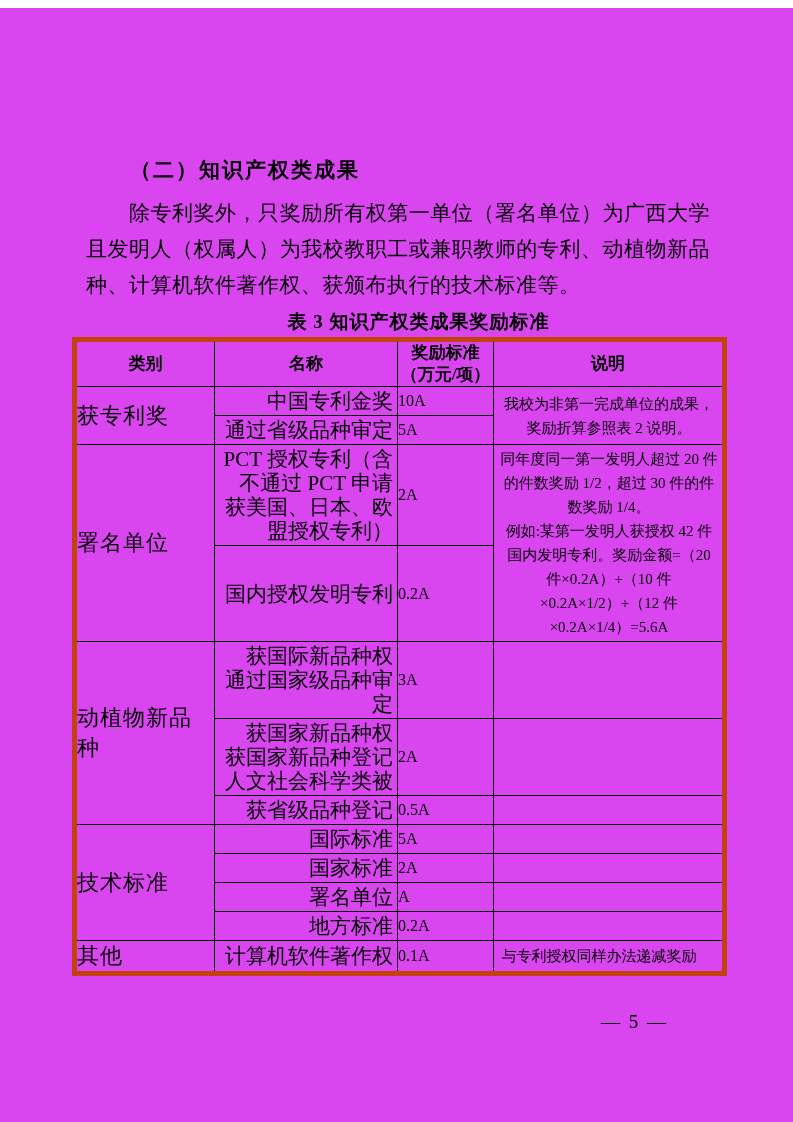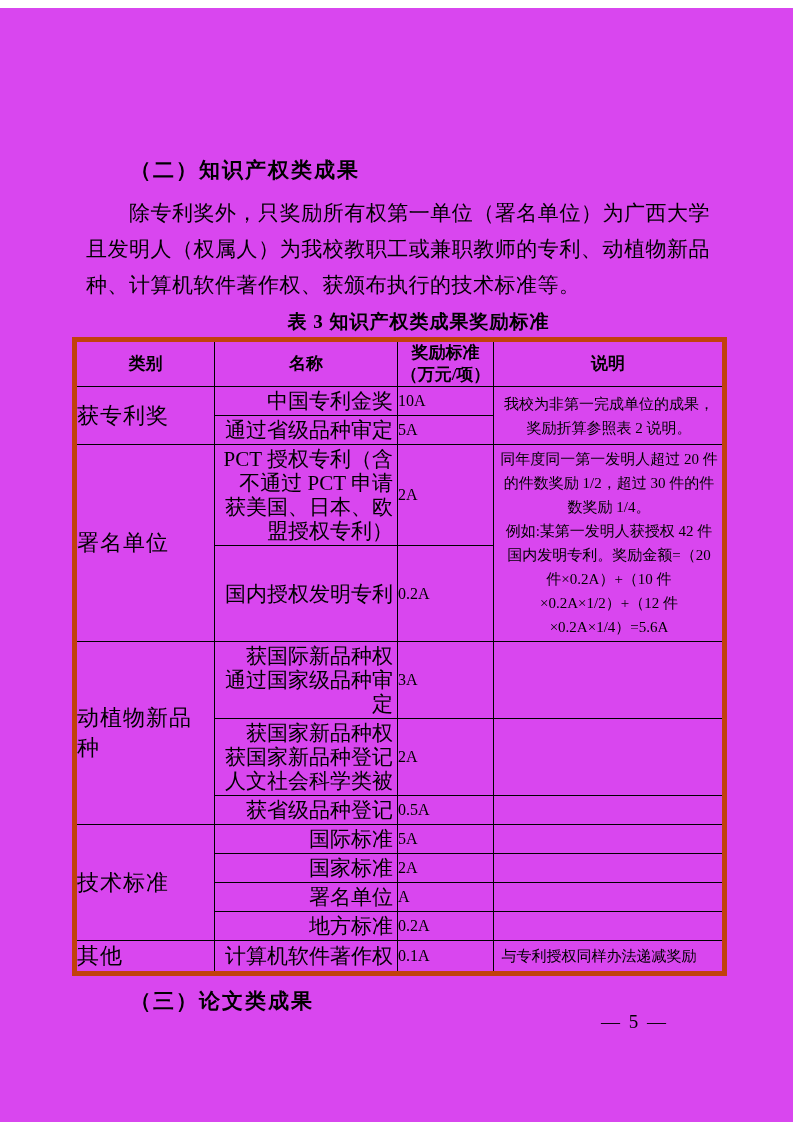--- a/index.html
+++ b/index.html
@@ -206,18 +206,17 @@
 
       <tr style="height:23px">
         <td class="cat">其他</td>
         <td class="name">计算机软件著作权</td>
         <td class="val">0.1A</td>
         <td class="note note-center">与专利授权同样办法递减奖励</td>
       </tr>
     </tbody>
   </table>
 
-  <h2 class="section-heading second">（三）论文类成果</h2>
 
 
   <div class="page-number">— 5 —</div>
 
 </div>
 
 </body></html>

